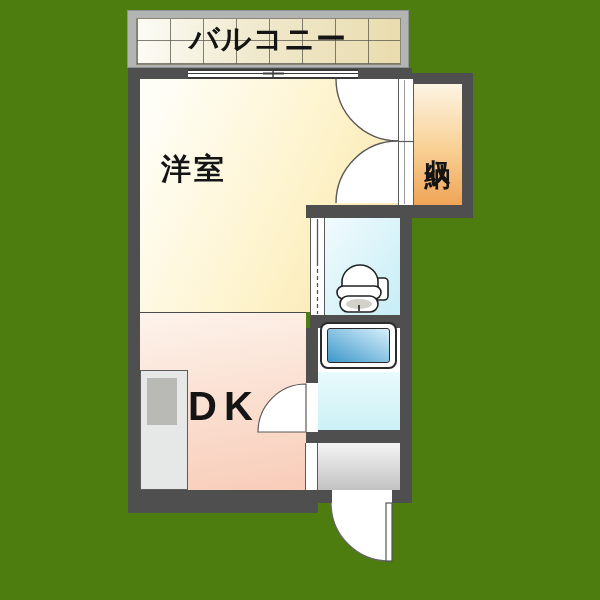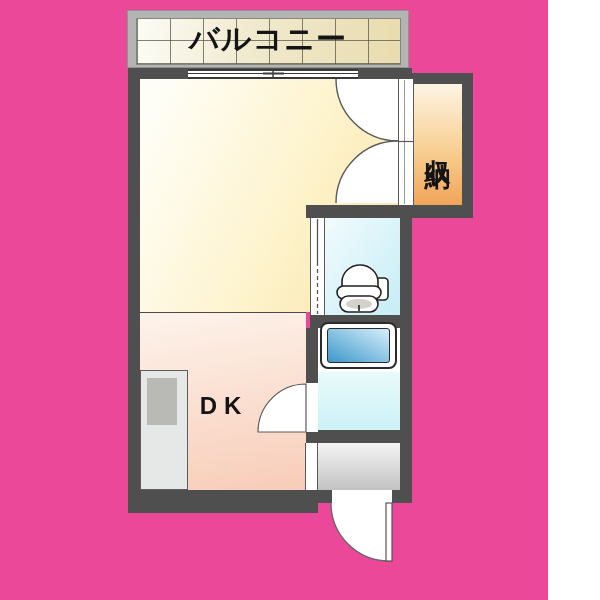--- a/index.html
+++ b/index.html
@@ -1,20 +1,20 @@
 <!DOCTYPE html>
 <html style="--wall: #4f4f4f; --line: #5a5a5a; --text: #141414; --balcony-frame: #b2b5b4; --tile-light: #fcfcf6; --tile-dark: #e9dcae; --room-light: #fffef6; --room-dark: #f8e3a8; --storage-light: #fdf4e3; --storage-dark: #f0a458; --dk-light: #fdf3eb; --dk-dark: #f8ccb8; --toilet-light: #f1fbfd; --toilet-dark: #c6edf6; --bathfloor-light: #e9fafb; --bathfloor-dark: #ccf1f6; --tub-light: #d8effa; --tub-dark: #3d98cb; --genkan-light: #f4f4f4; --genkan-dark: #c2c2c2;"><head>
 <meta charset="utf-8">
 <style>
   * { box-sizing: border-box; margin: 0; padding: 0; }
   html, body { background: #fff; }
   body { font-family: "Liberation Sans", "DejaVu Sans", sans-serif; }
   #plan {
-    position: relative; width: 548px; height: 600px;
-    background: #ec4899; overflow: hidden;
+    position: relative; width: 600px; height: 600px;
+    background: #4d7c0f; overflow: hidden;
   }
   #plan .abs { position: absolute; }
   .wall { background: var(--wall); }
   .label {
     position: absolute; transform: translate(-50%,-50%);
     color: var(--text); font-weight: 600; white-space: nowrap;
     line-height: 1;
   }
   
   .room-yoshitsu { background: linear-gradient(115deg, var(--room-light) 8%, #fdf2c9 60%, var(--room-dark) 100%); }
@@ -81,22 +81,23 @@
   <div class="abs white-gap" style="left:306px; top:383px; width:12px; height:49px;"></div>
   <div class="abs door-strip" style="left:305px; top:443px; width:13px; height:47px;"></div>
   <div class="abs window-bar" style="left:188px; top:68.5px; width:170px; height:10px;"></div>
 
   <div class="abs kitchen-unit" style="left:140px; top:370px; width:48px; height:120px;"></div>
   <div class="abs kitchen-sink" style="left:147px; top:378px; width:30px; height:47px;"></div>
   <div class="abs tub-outer" style="left:320px; top:322px; width:77px; height:47px;"></div>
   <div class="abs tub-inner" style="left:327px; top:328px; width:63px; height:35px;"></div>
 
   <div class="label" style="left:268px; top:39px; font-size:30px; letter-spacing:1px;">バルコニー</div>
+  <div class="label" style="left:194px; top:169px; font-size:30px; letter-spacing:3px;">洋室</div>
   <div class="label vertical-text" style="left:438px; top:143px; font-size:26px;">収納</div>
-  <div class="label" style="left:224px; top:406px; font-size:24px; letter-spacing:7px;">DK</div>
+  <div class="label" style="left:224px; top:406px; font-size:40px; letter-spacing:7px;">DK</div>
 
   <svg class="overlay" width="600" height="600" viewBox="0 0 600 600">
 
     <g>
       <path d="M336,79 A62 62 0 0 0 398,141 L398,79 Z" fill="#ffffff"></path>
       <path d="M336,79 A62 62 0 0 0 398,141" fill="none" stroke="#5a5a5a" stroke-width="1.4"></path>
       <path d="M336,203 A62 62 0 0 1 398,141 L398,203 Z" fill="#ffffff"></path>
       <path d="M336,203 A62 62 0 0 1 398,141" fill="none" stroke="#5a5a5a" stroke-width="1.4"></path>
       <path d="M404.5,80 V204" stroke="#9a9a9a" stroke-width="1"></path>
       <path d="M398,141.5 H414" stroke="#5a5a5a" stroke-width="1.2"></path>

